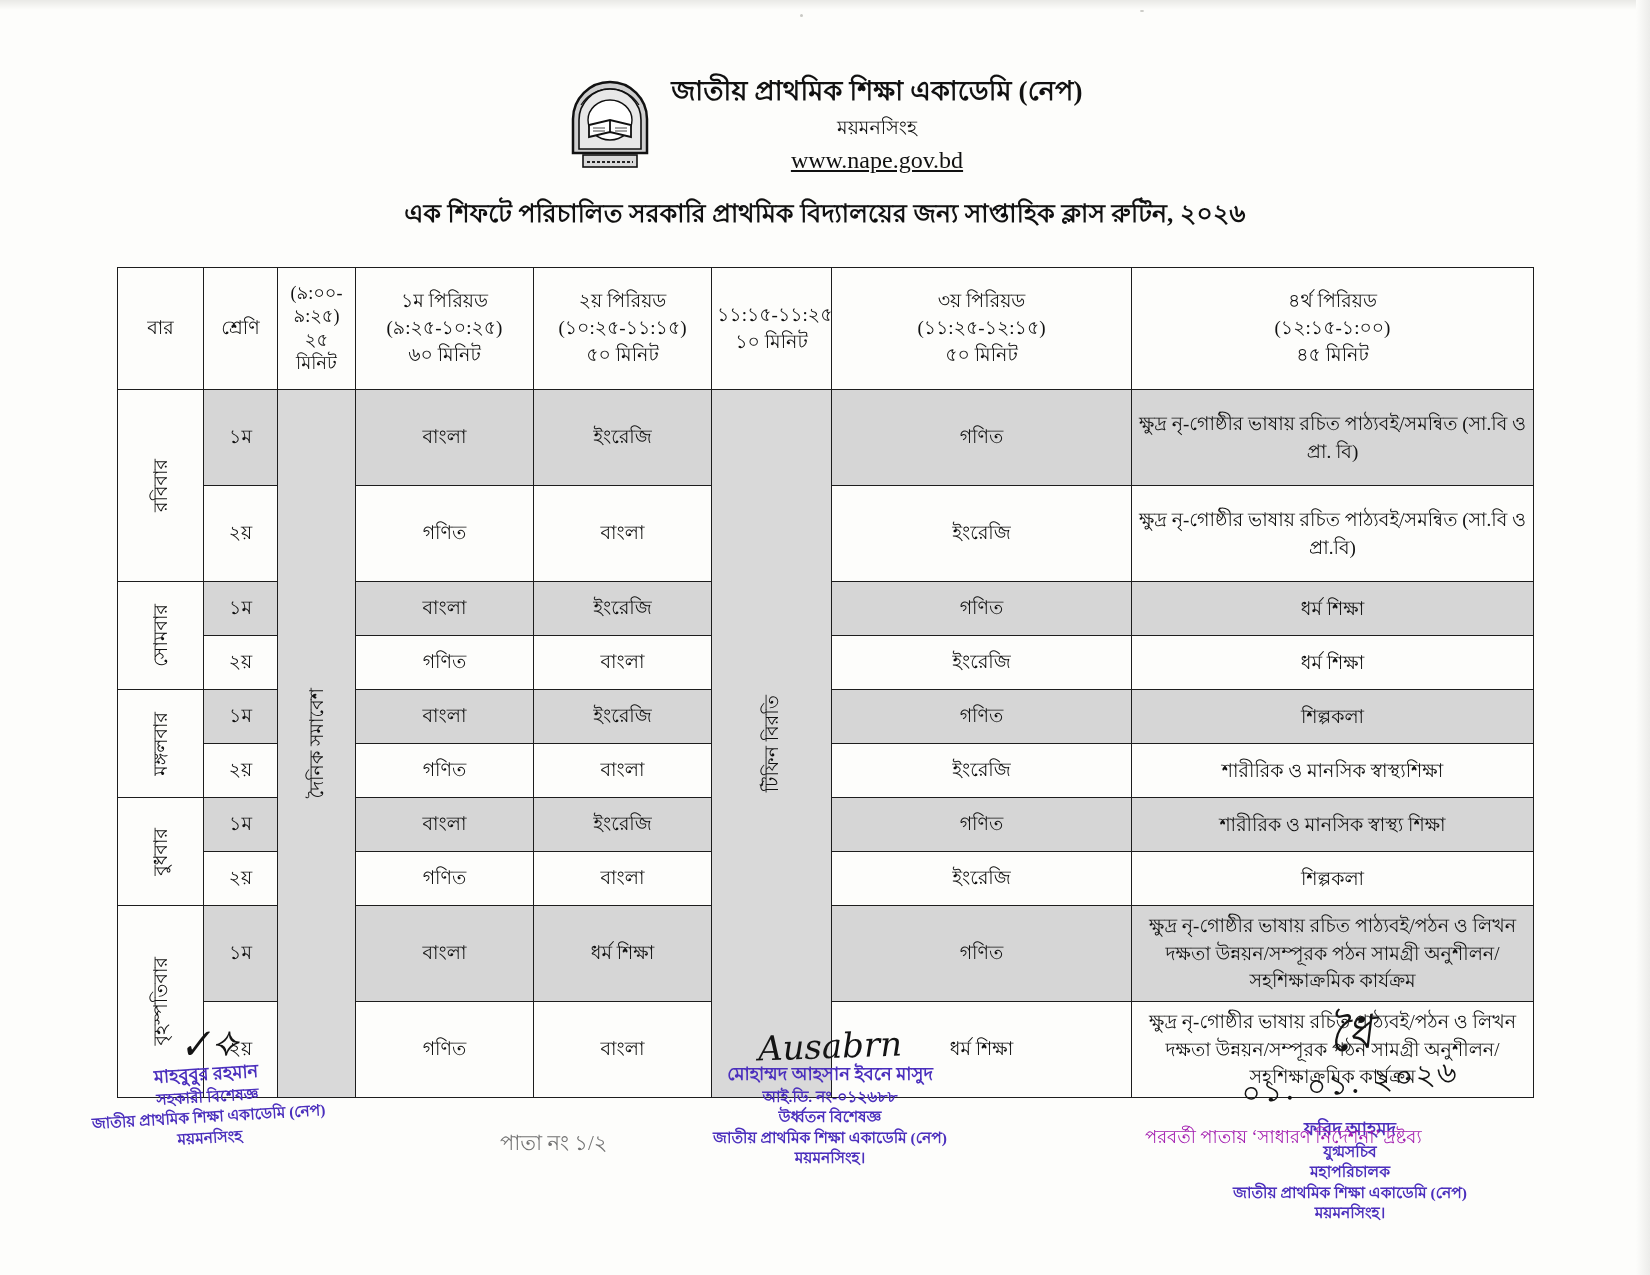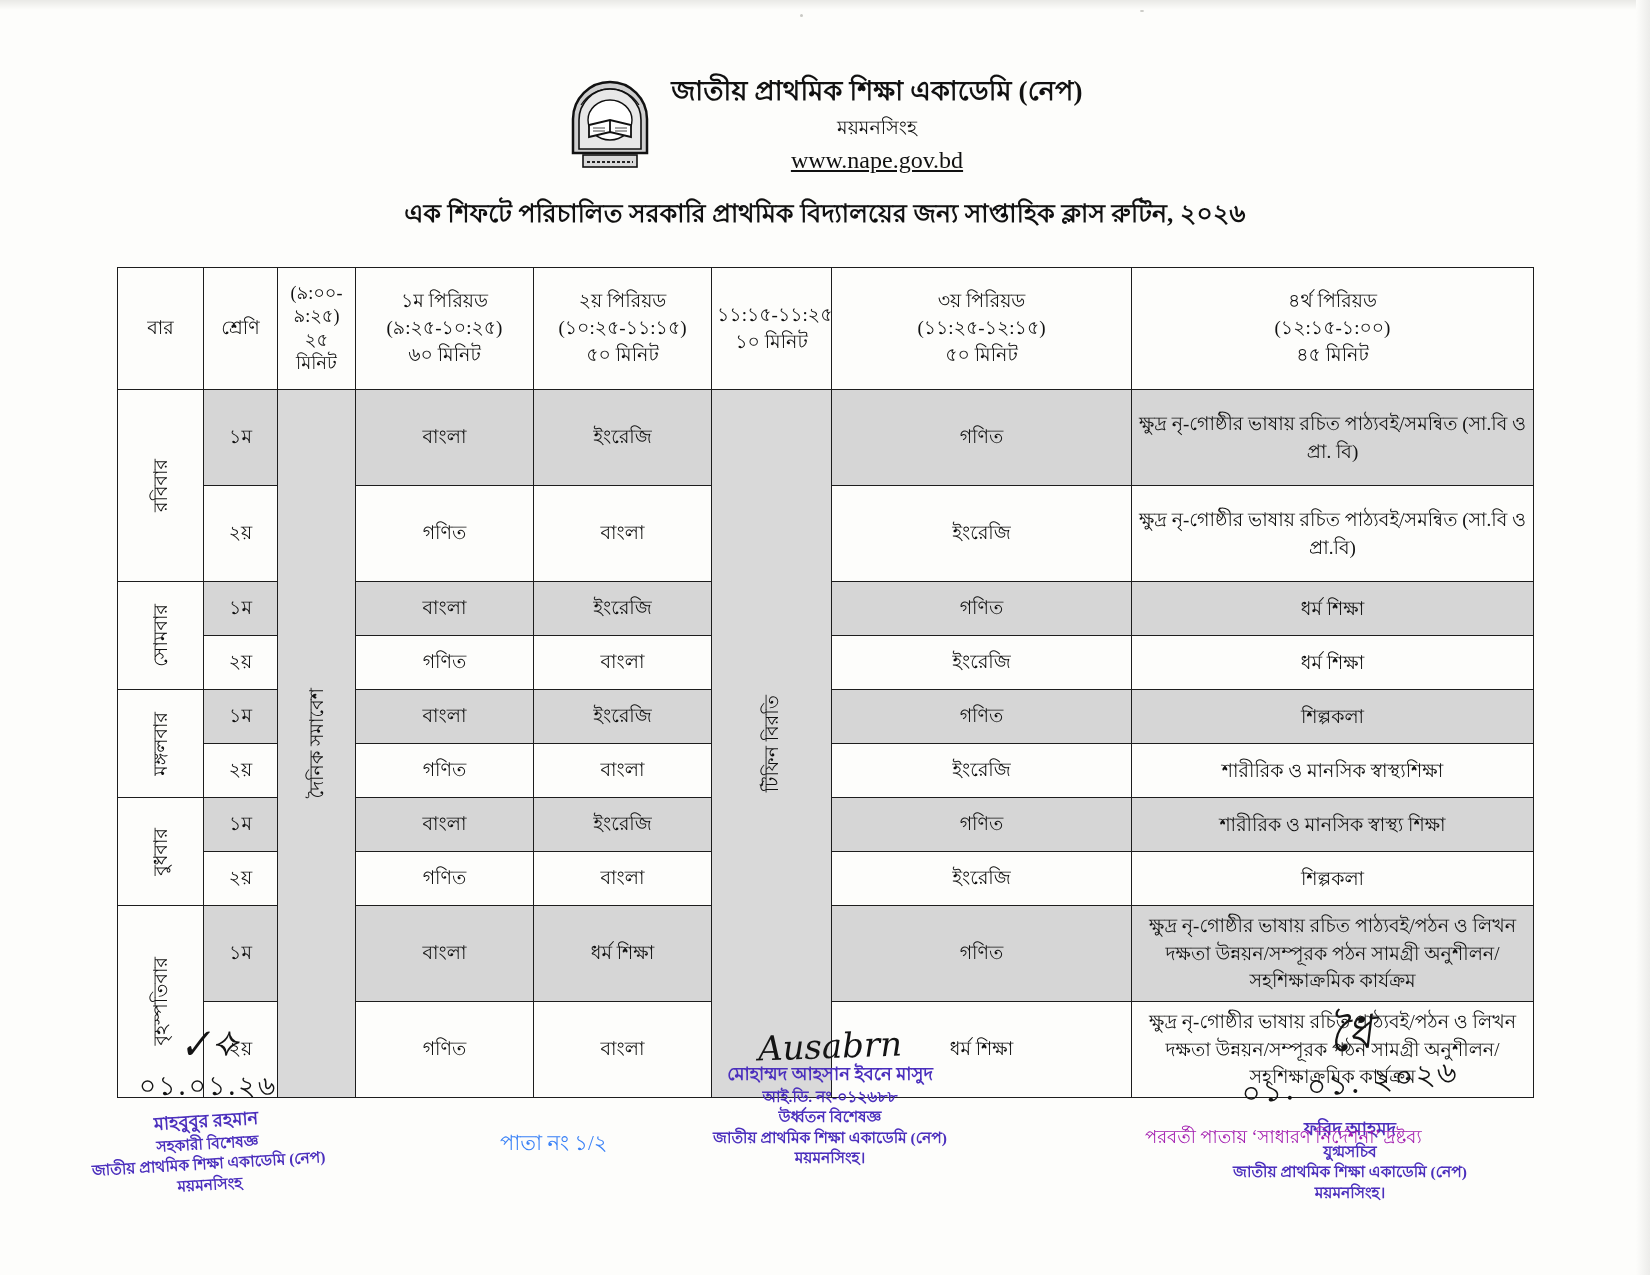--- a/index.html
+++ b/index.html
@@ -107,21 +107,21 @@
 
   .blk-left  { left:28px; top:18px; width:360px; }
   .blk-left .printed { transform:rotate(-3.4deg); }
   .blk-left .sig-scribble { transform:rotate(-6deg); }
 
   .blk-center{ left:640px; top:24px; width:380px; }
   .blk-right { left:1090px; top:6px; width:520px; }
 
   .page-no {
     position:absolute; left:500px; top:122px;
-    font-size:21px; color:#3b82f6;
+    font-size:21px; color:#737373;
   }
   .next-page-note {
     position:absolute; left:1145px; top:118px;
     font-size:18px; color:#a21caf; white-space:nowrap;
   }
 </style>
 </head>
 <body>
 
 <div class="scan-edge-top"></div>
@@ -308,21 +308,20 @@
           <td class="p4-long tall">ক্ষুদ্র নৃ-গোষ্ঠীর ভাষায় রচিত পাঠ্যবই/পঠন ও লিখন দক্ষতা উন্নয়ন/সম্পূরক পঠন সামগ্রী অনুশীলন/সহশিক্ষাক্রমিক কার্যক্রম</td>
         </tr>
       </tbody>
   </table>
 </div>
 
 <div class="footer">
 
   <div class="sig-block blk-left">
     <div class="sig-ink sig-scribble">✓⟡</div>
-    <div class="sig-ink sig-date">০১.০১.২৬</div>
     <div class="printed">
       <div class="nm">মাহবুবুর রহমান</div>
       <div class="ln">সহকারী বিশেষজ্ঞ</div>
       <div class="ln">জাতীয় প্রাথমিক শিক্ষা একাডেমি (নেপ)</div>
       <div class="ln">ময়মনসিংহ</div>
     </div>
   </div>
 
   <div class="sig-block blk-center">
     <div class="sig-ink sig-scribble" style="font-size:34px;transform:rotate(-2deg)">Ausabrn</div>
@@ -334,20 +333,21 @@
       <div class="ln">ময়মনসিংহ।</div>
     </div>
   </div>
 
   <div class="sig-block blk-right">
     <div class="sig-ink sig-scribble" style="font-size:46px;transform:rotate(-7deg)">ধৈ</div>
     <div class="sig-ink sig-date" style="font-size:30px;transform:rotate(-6deg)">০১. ০১. ২০২৬</div>
     <div class="printed" style="margin-top:8px">
       <div class="nm">ফরিদ আহমদ</div>
       <div class="ln">যুগ্মসচিব</div>
+      <div class="ln">মহাপরিচালক</div>
       <div class="ln">জাতীয় প্রাথমিক শিক্ষা একাডেমি (নেপ)</div>
       <div class="ln">ময়মনসিংহ।</div>
     </div>
   </div>
 
   <div class="page-no">পাতা নং ১/২</div>
   <div class="next-page-note">পরবর্তী পাতায় ‘সাধারণ নির্দেশনা’ দ্রষ্টব্য</div>
 </div>
 
 </body></html>

